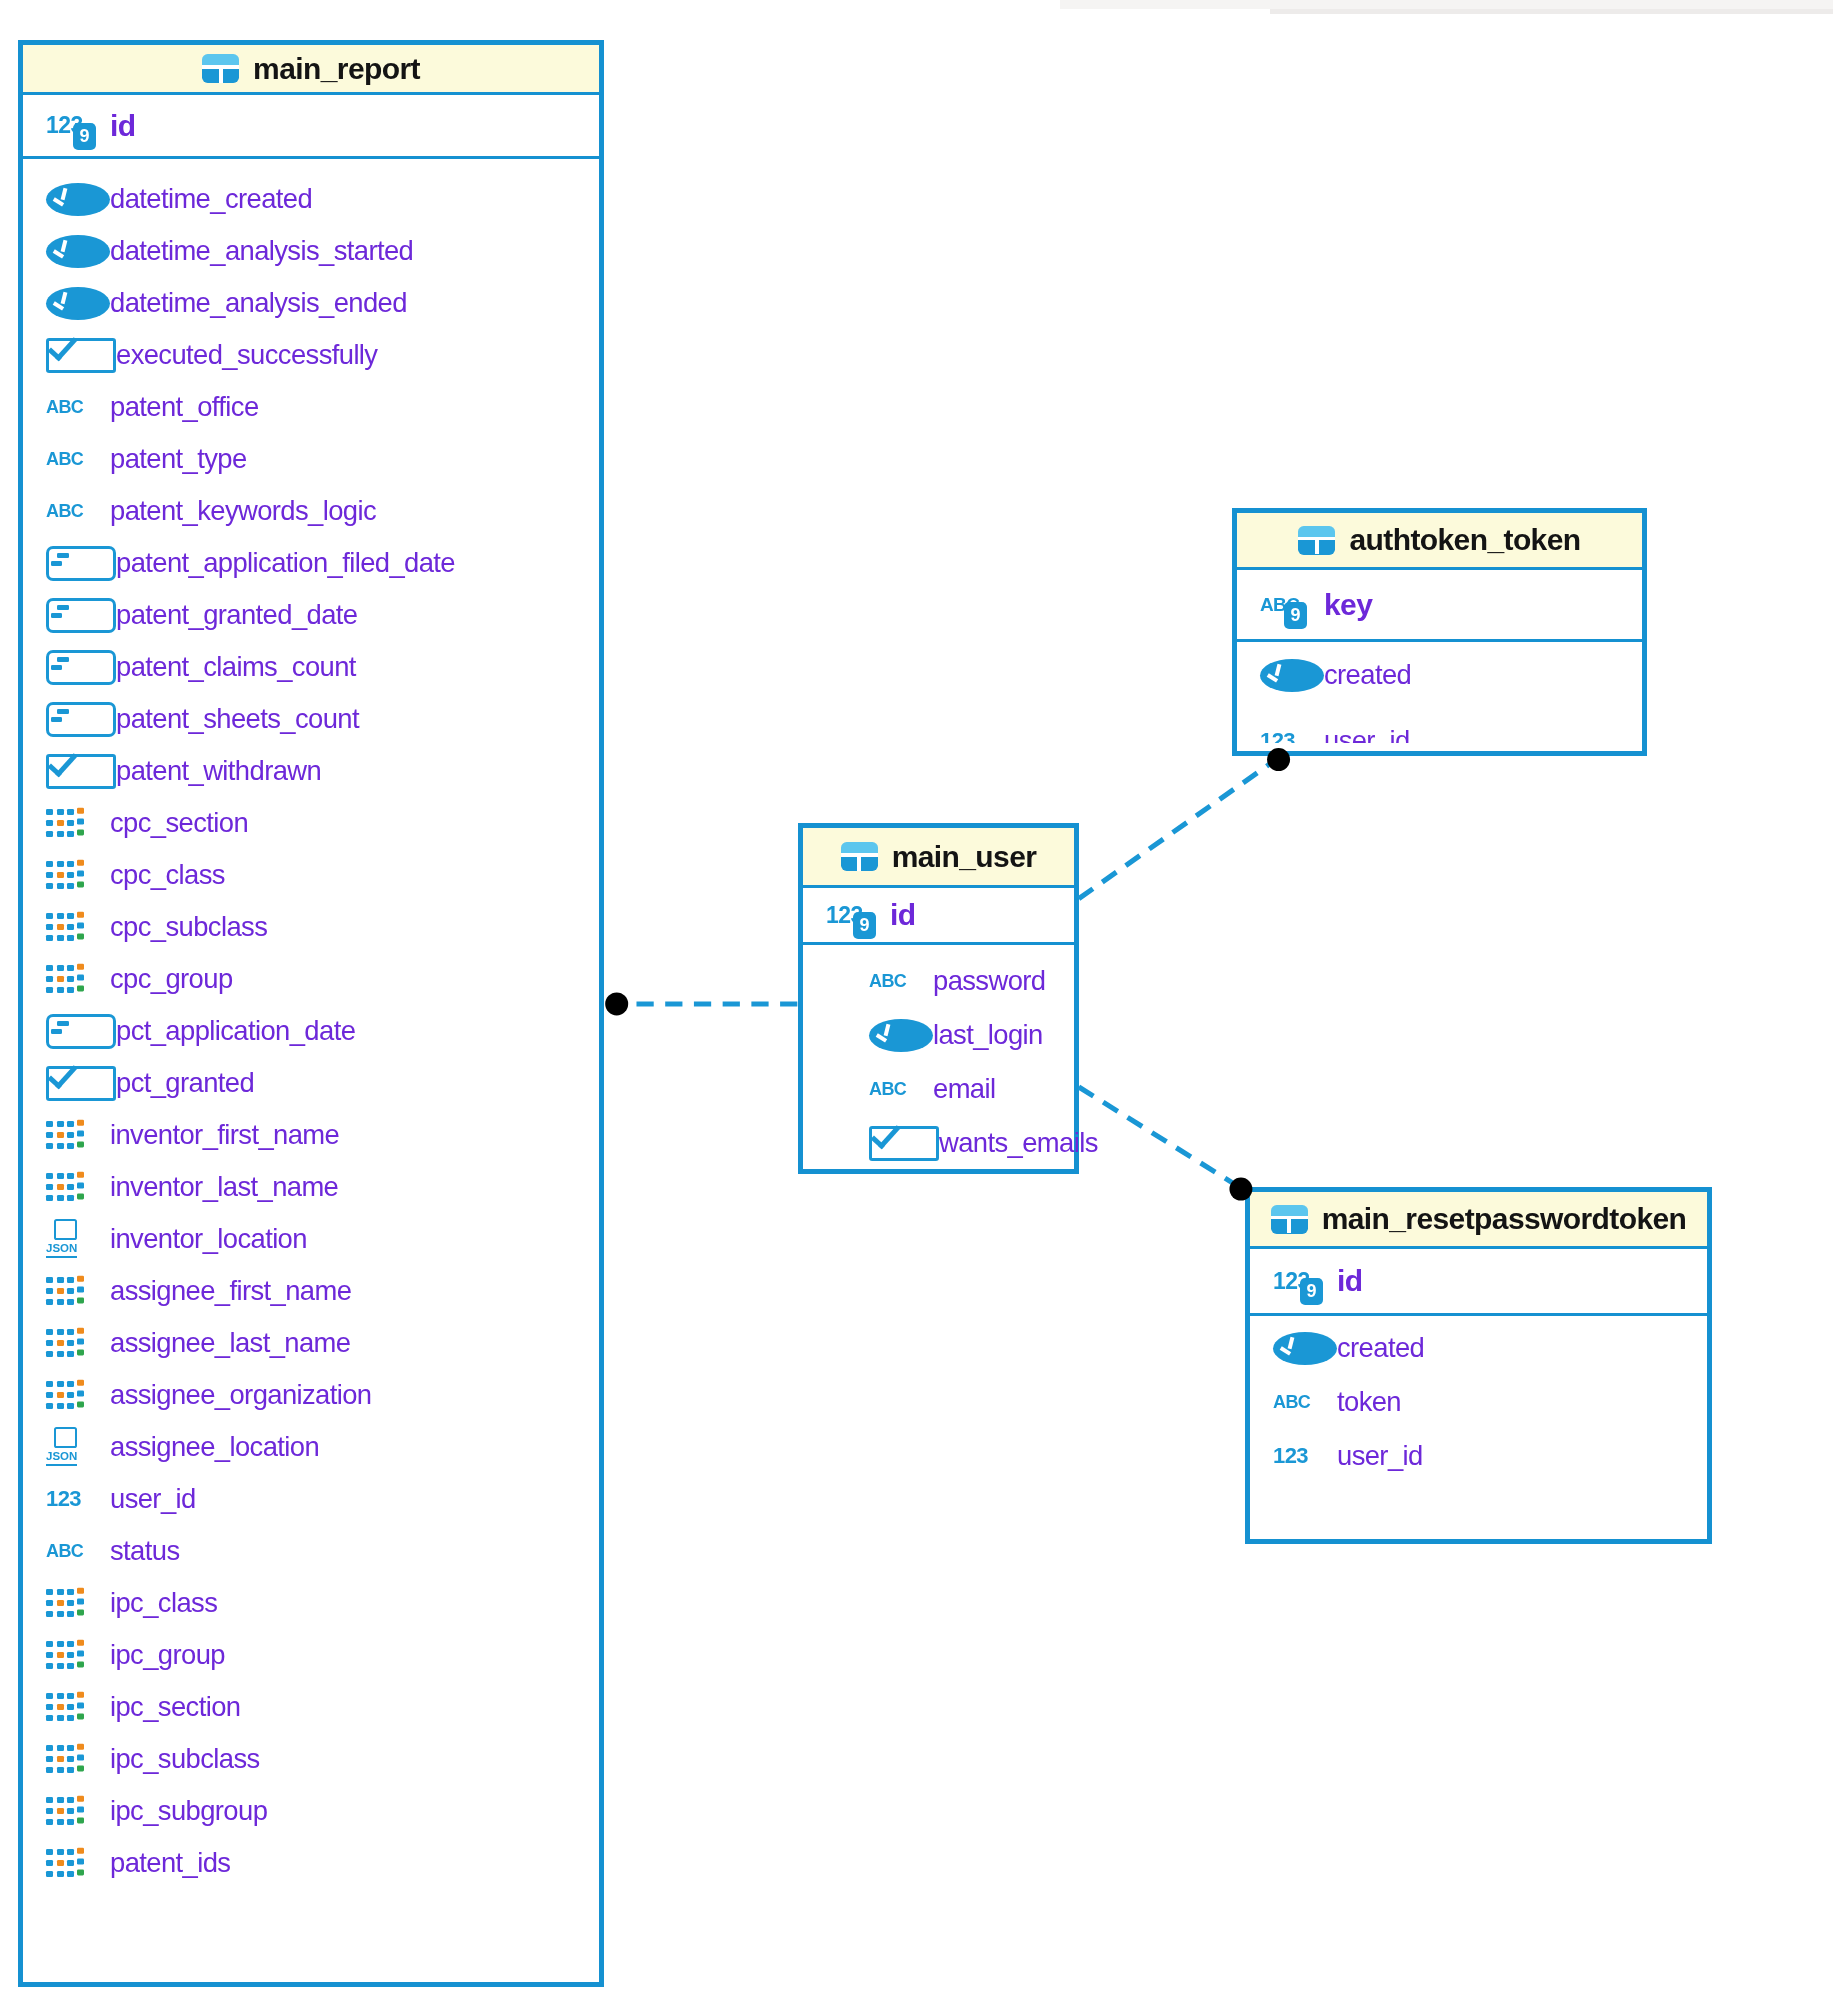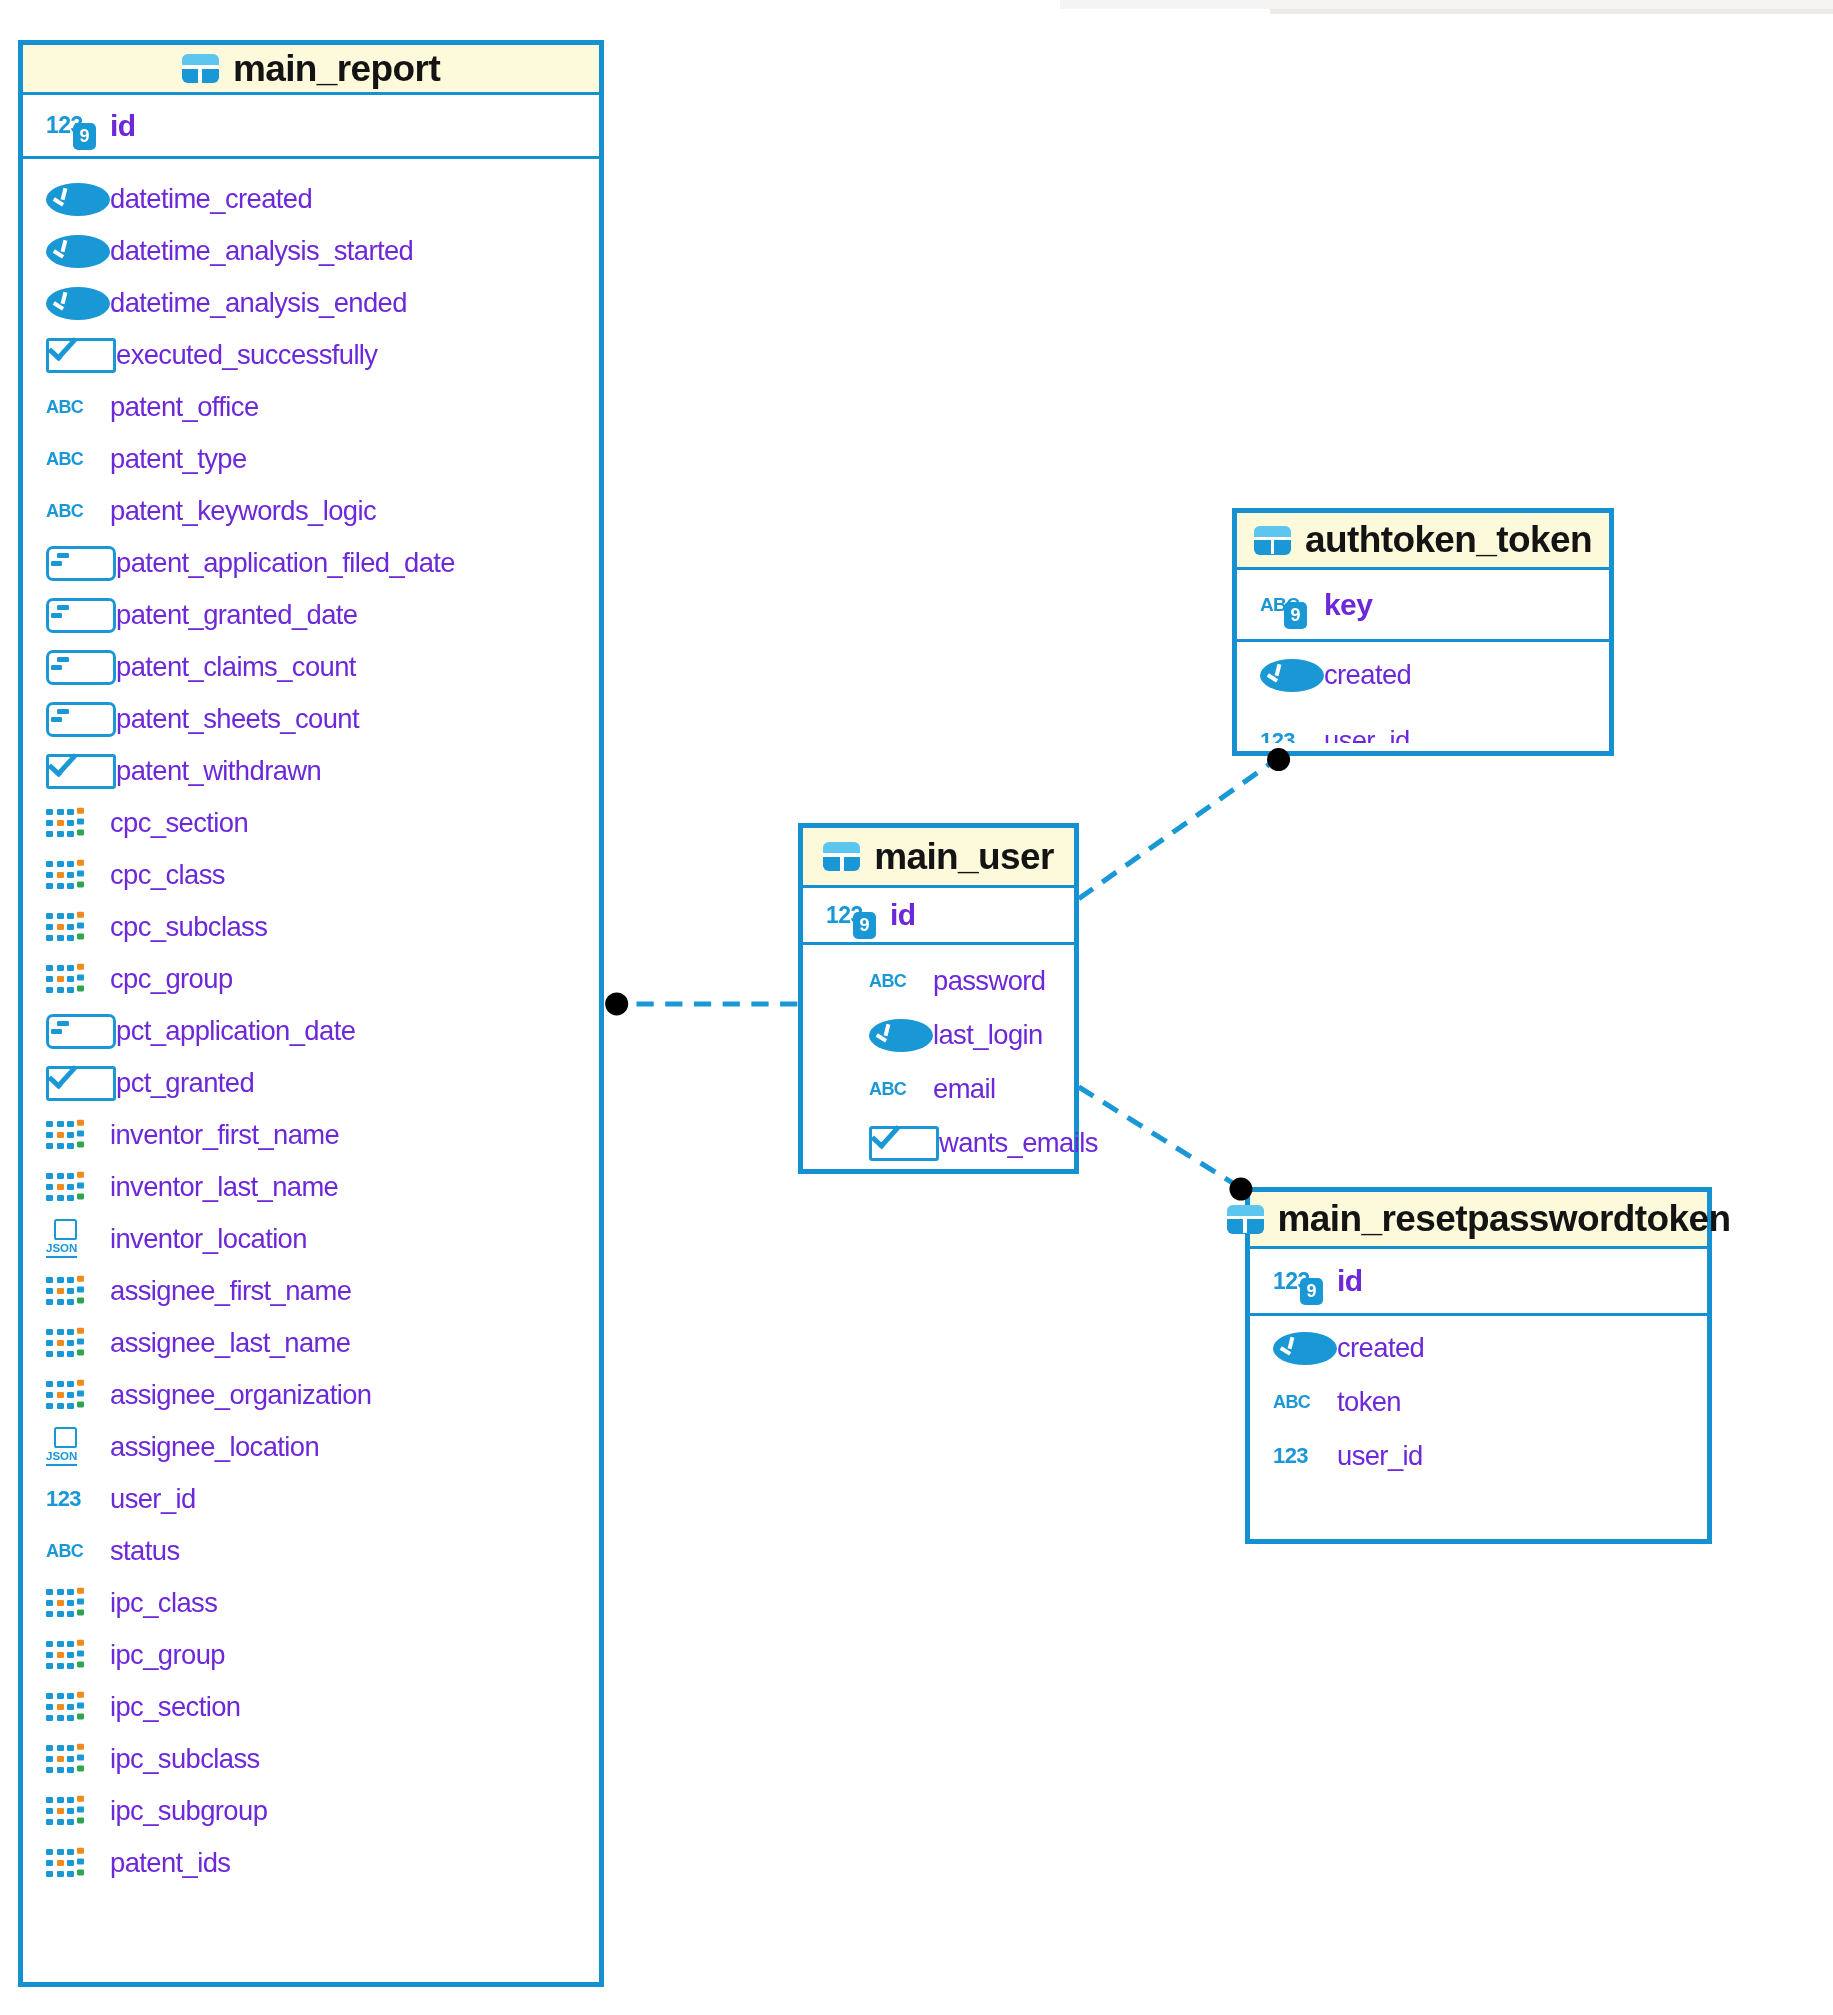--- a/index.html
+++ b/index.html
@@ -9,21 +9,21 @@
   }
   
   .table{
     position:absolute;background:#ffffff;border:5.1px solid #1591d1;
     box-sizing:border-box;z-index:2;
   }
   .thead{
     background:#fcfadb;border-bottom:3.8px solid #1591d1;box-sizing:border-box;
     display:flex;align-items:center;justify-content:center;gap:14px;
   }
-  .tname{font-size:37px;font-weight:bold;color:#141414;letter-spacing:-0.6px;}
+  .tname{font-size:30px;font-weight:bold;color:#141414;letter-spacing:-0.6px;}
   .tbl-ic{
     width:37px;height:29px;border-radius:5.7px;position:relative;overflow:hidden;
     background:linear-gradient(#5cc6ee 0 42%,#1a97d5 42% 100%);flex:0 0 37px;
   }
   .tbl-ic::before{content:"";position:absolute;left:0;top:38%;width:100%;height:3.8px;background:#fff;}
   .tbl-ic::after{content:"";position:absolute;left:50%;margin-left:-1.9px;top:38%;height:62%;width:3.8px;background:#fff;}
 
   .pksec{border-bottom:3.8px solid #1591d1;box-sizing:border-box;}
   .fields{box-sizing:border-box;}
 
@@ -337,21 +337,21 @@
         <span class="lbl">email</span>
       </div>
 
       <div class="row">
         <span class="ic ic-boolean"></span>
         <span class="lbl">wants_emails</span>
       </div>
     </div>
 </div>
 
-<div class="table t-auth" style="left:1232px;top:508px;width:382px;height:248px;">
+<div class="table t-auth" style="left:1232px;top:508px;width:415px;height:248px;">
   <div class="thead">
     <span class="tbl-ic"></span>
     <span class="tname">authtoken_token</span>
   </div>
   <div class="pksec">
 
       <div class="row">
         <span class="ic ic-text-key"></span>
         <span class="lbl pk">key</span>
       </div>

